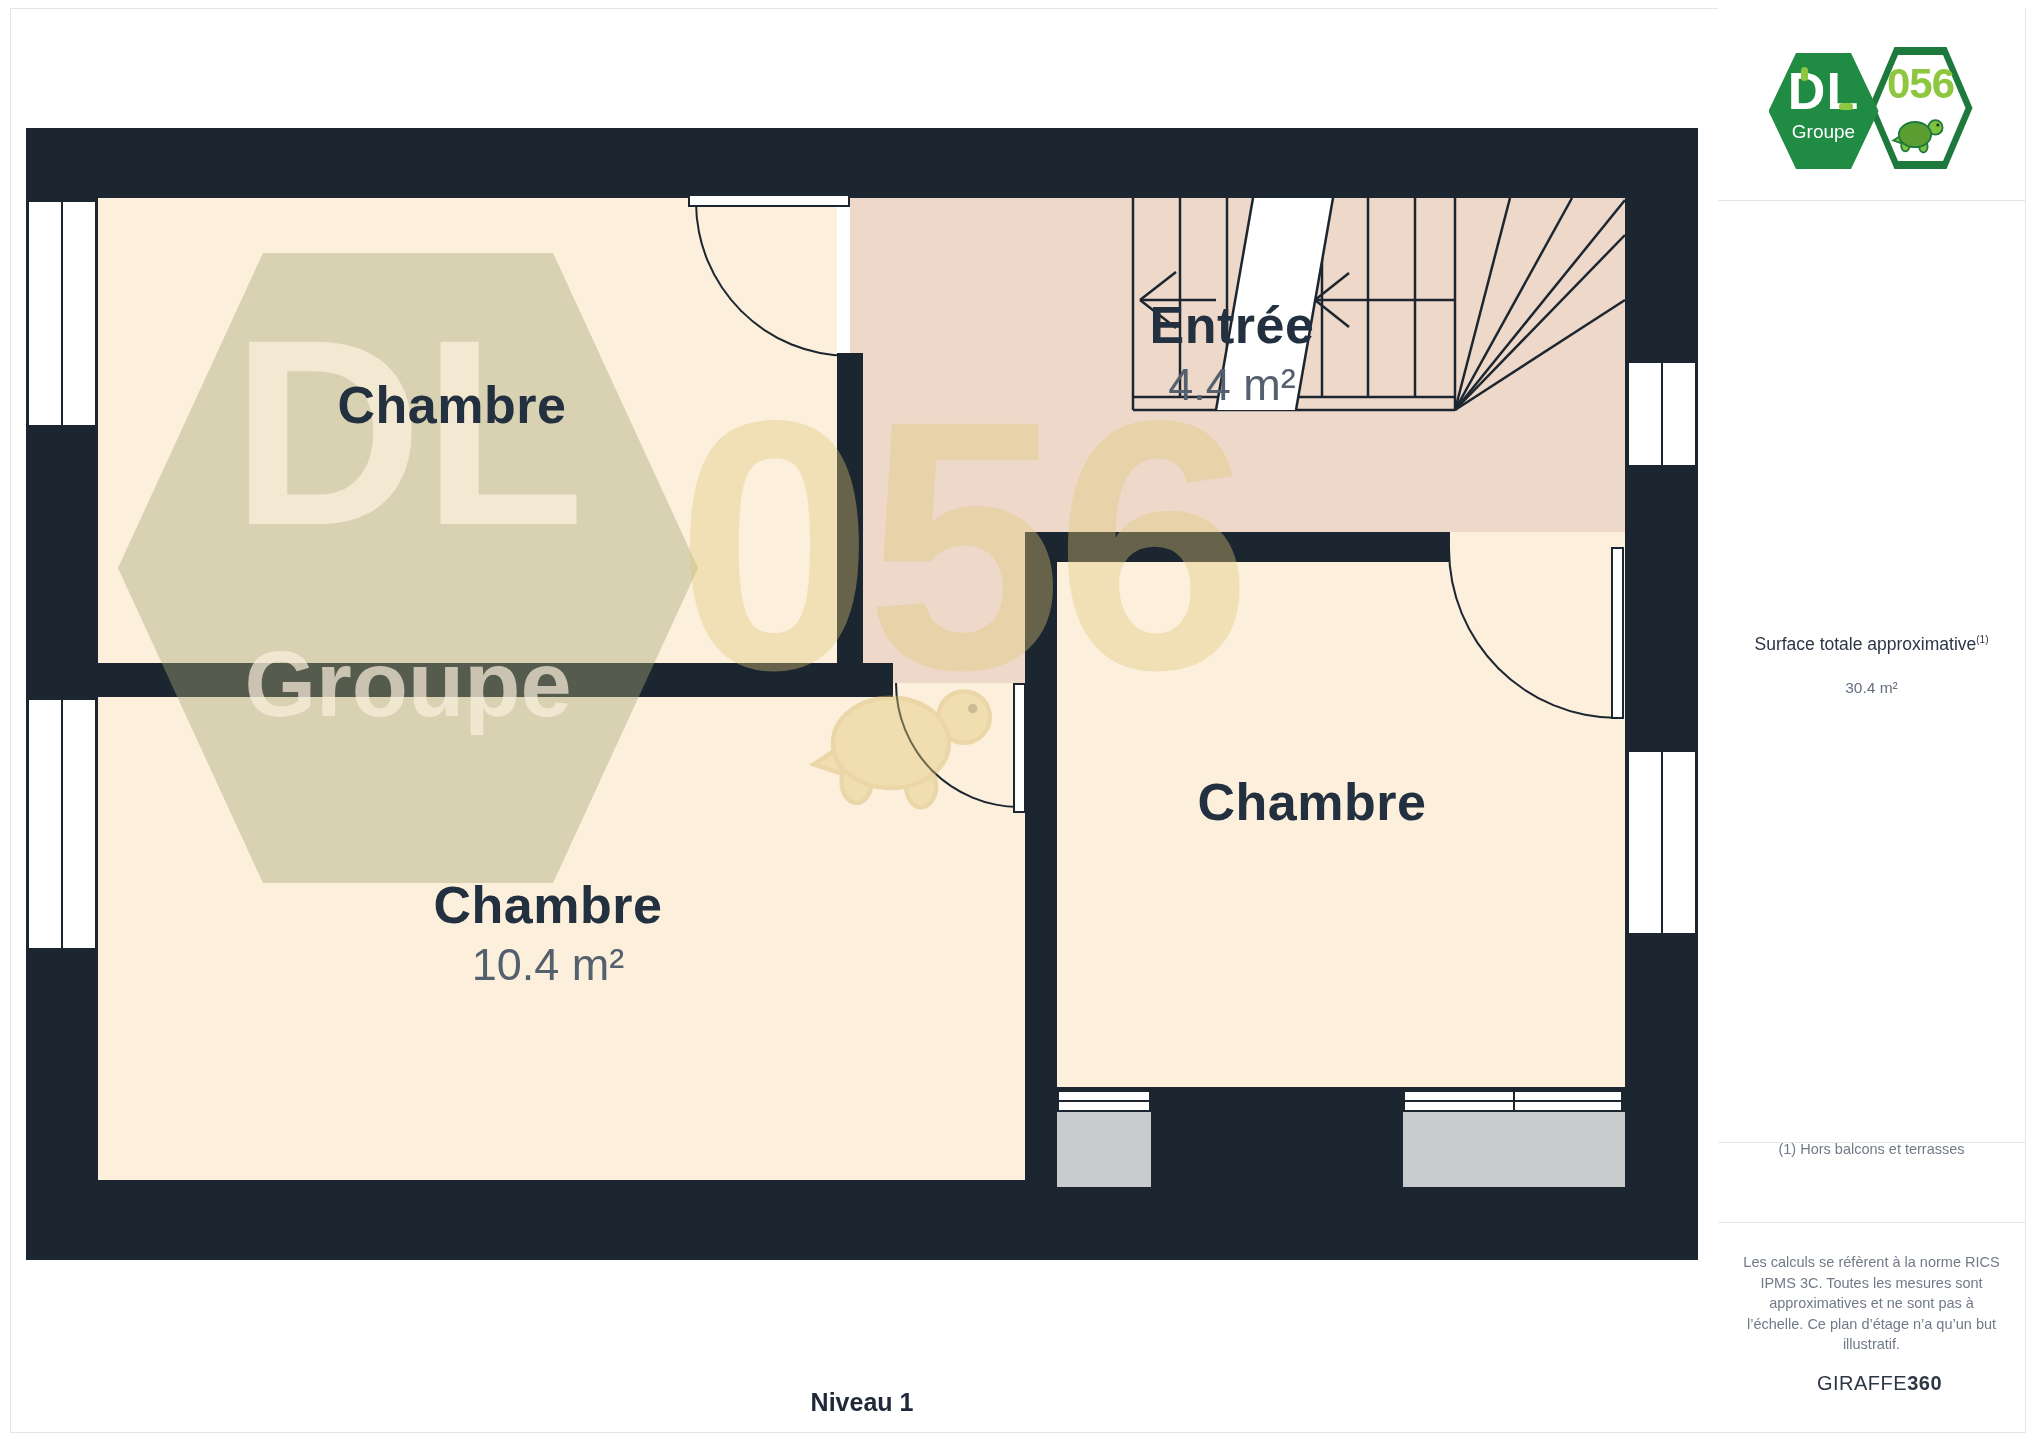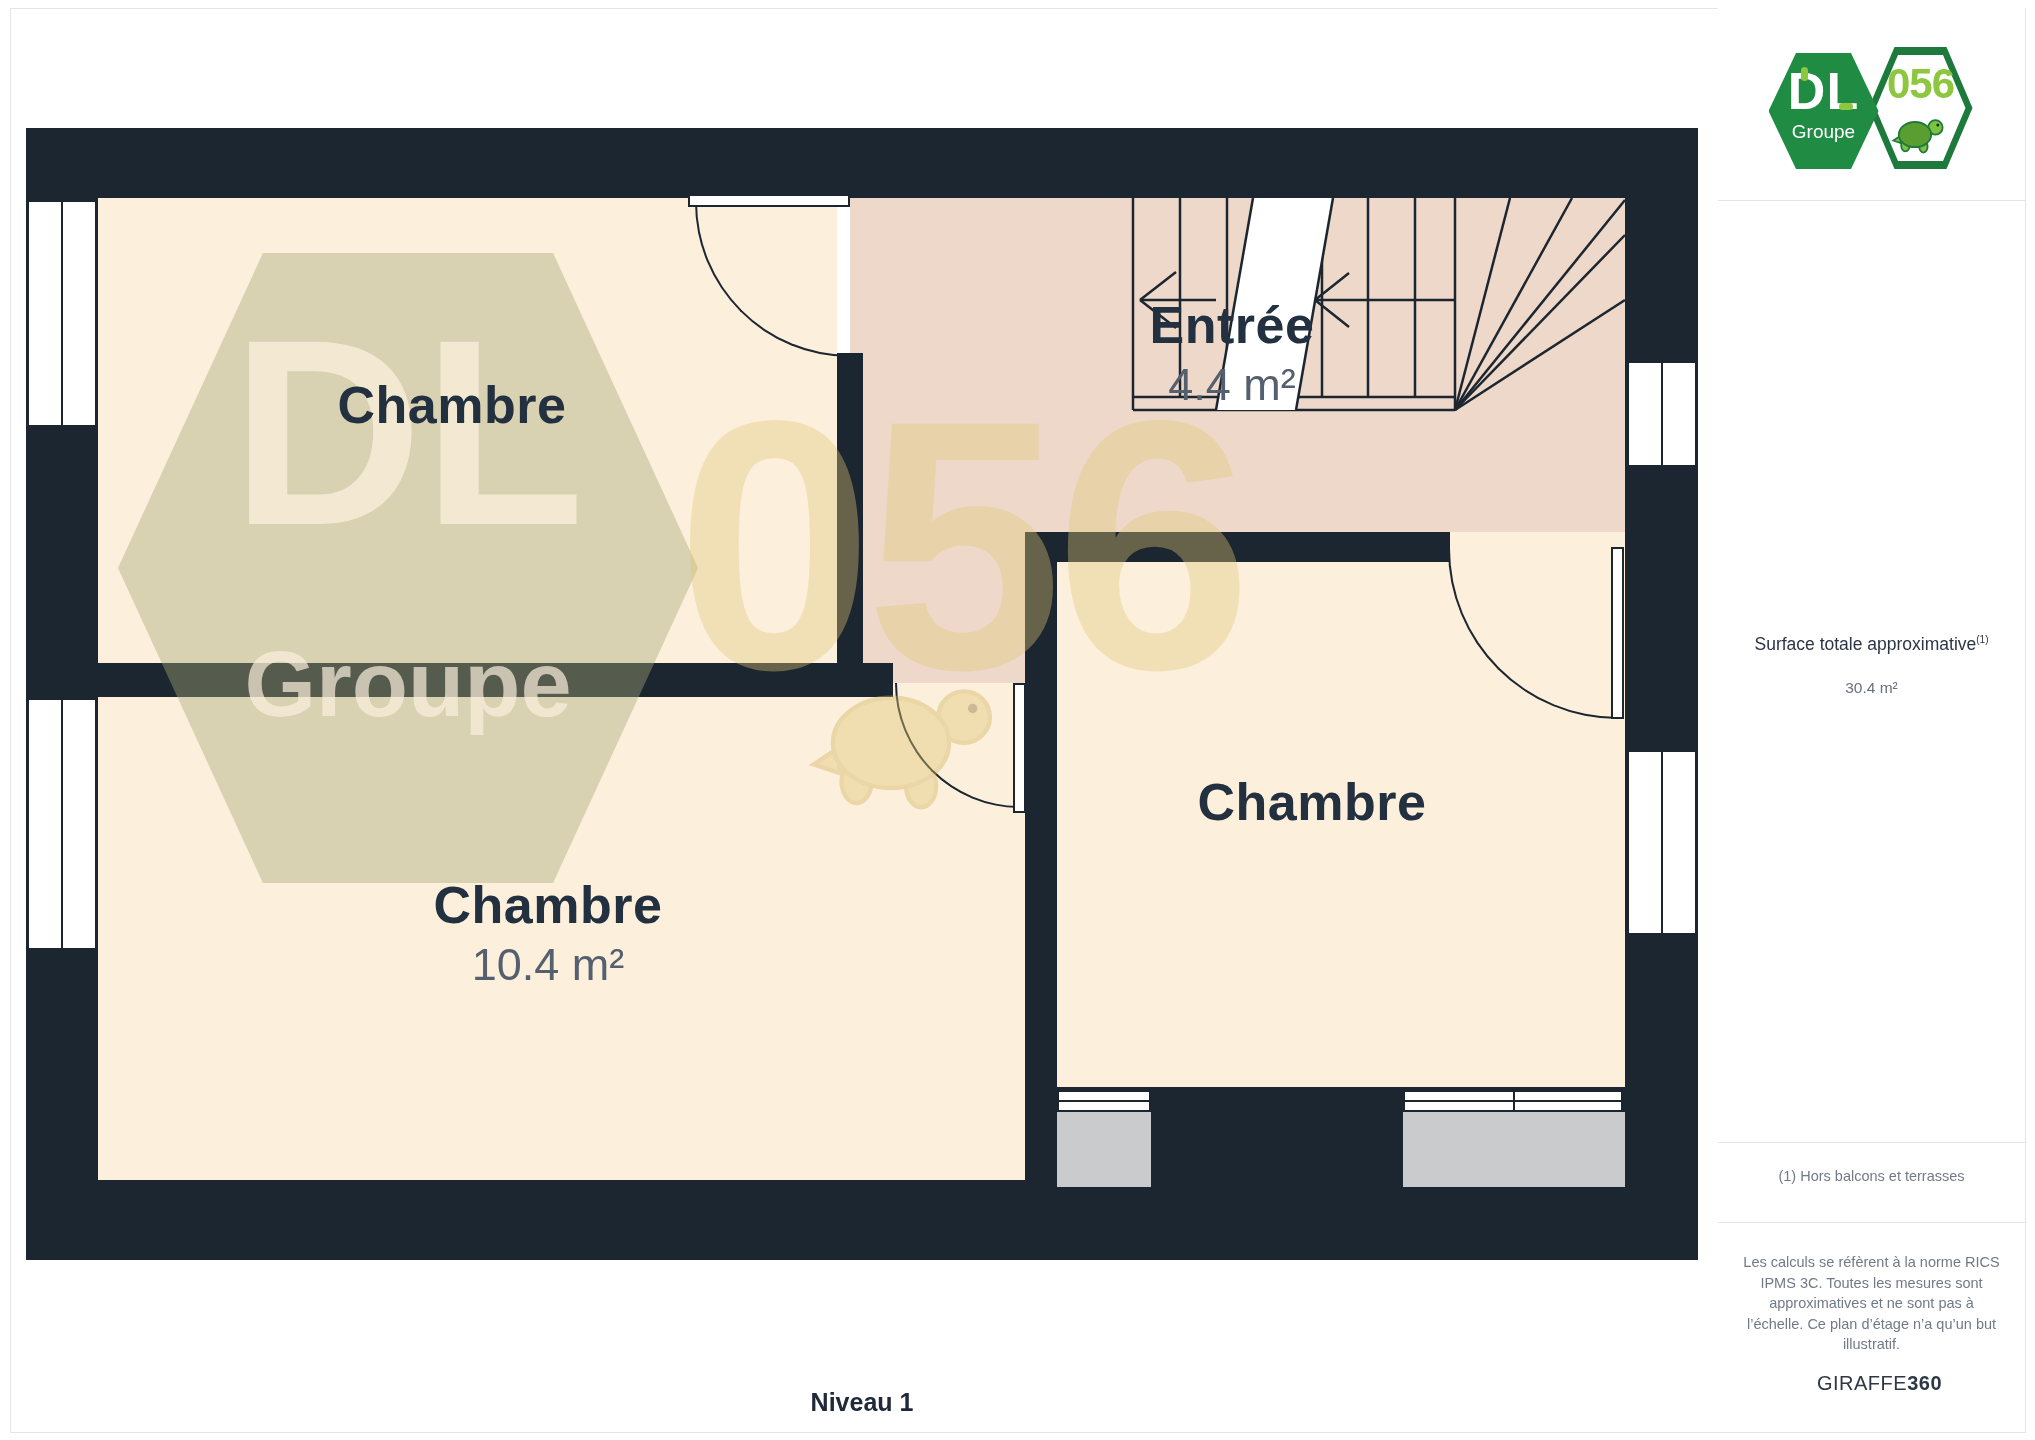--- a/index.html
+++ b/index.html
@@ -61,21 +61,21 @@
   .logo-groupe{position:absolute;left:0;top:74px;width:110px;text-align:center;
            font-size:19px;color:#ffffff;z-index:3;}
   .logo-accent{position:absolute;background:#8dc63f;border-radius:4px;z-index:4;}
   .logo-056{position:absolute;left:107px;top:16px;width:90px;text-align:center;font-weight:700;
            font-size:42px;line-height:1;color:#8dc63f;z-index:3;letter-spacing:-1px;}
   .logo-turtle{position:absolute;left:122px;top:58px;width:60px;height:52px;z-index:3;}
   .sb-surface{position:absolute;left:0;top:626px;width:100%;text-align:center;}
   .sb-surface-title{font-weight:400;font-size:17.5px;color:#2b3544;}
   .sb-surface-title sup{font-size:10px;}
   .sb-surface-value{margin-top:24px;font-size:15.5px;color:#66707e;}
-  .sb-footnote{position:absolute;left:0;top:1160px;width:100%;text-align:center;
+  .sb-footnote{position:absolute;left:0;top:1133px;width:100%;text-align:center;
                font-size:14.5px;color:#717a87;}
   .sb-disclaimer{position:absolute;left:24px;top:1244px;width:259px;text-align:center;
                font-size:14.5px;line-height:1.42;color:#717a87;}
   .sb-giraffe{position:absolute;left:8px;top:1364px;width:100%;text-align:center;
                font-size:20px;color:#2e3744;letter-spacing:0.5px;}
   .sb-giraffe .b{font-weight:700;}
 </style>
 </head>
 <body>
 

